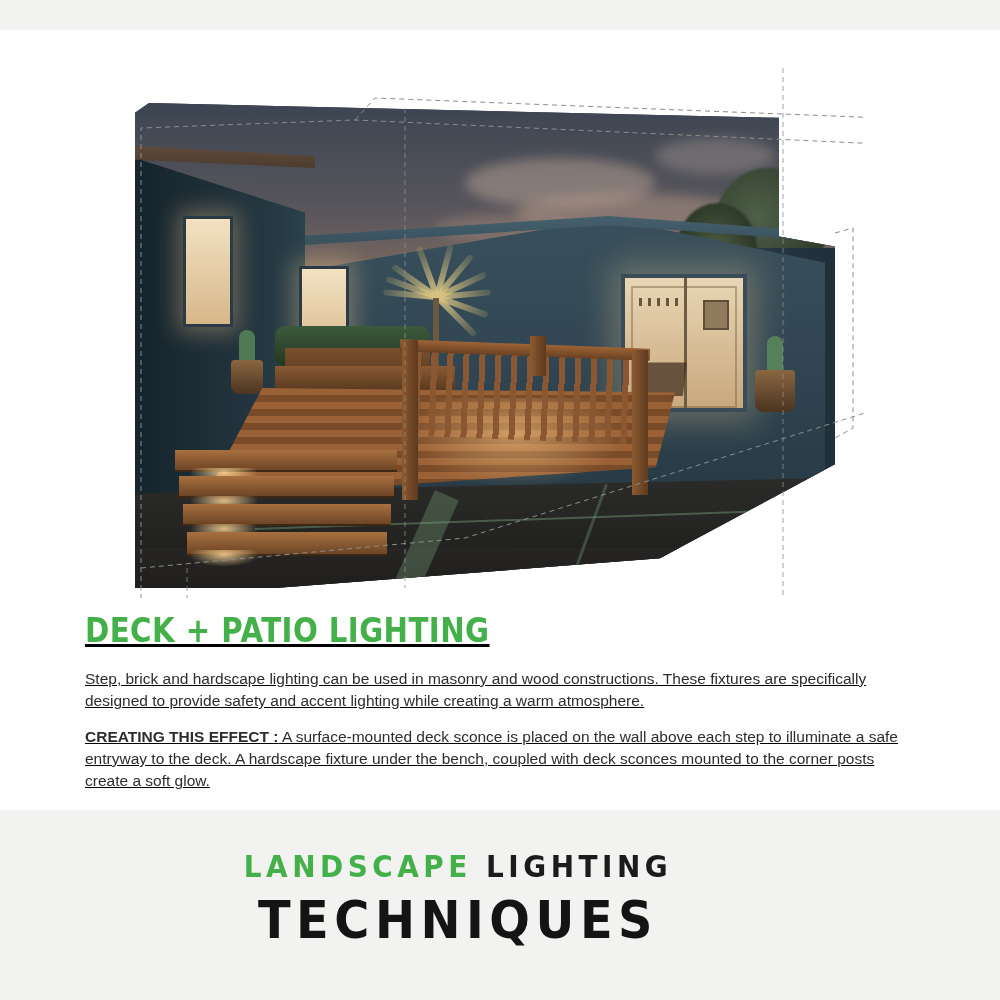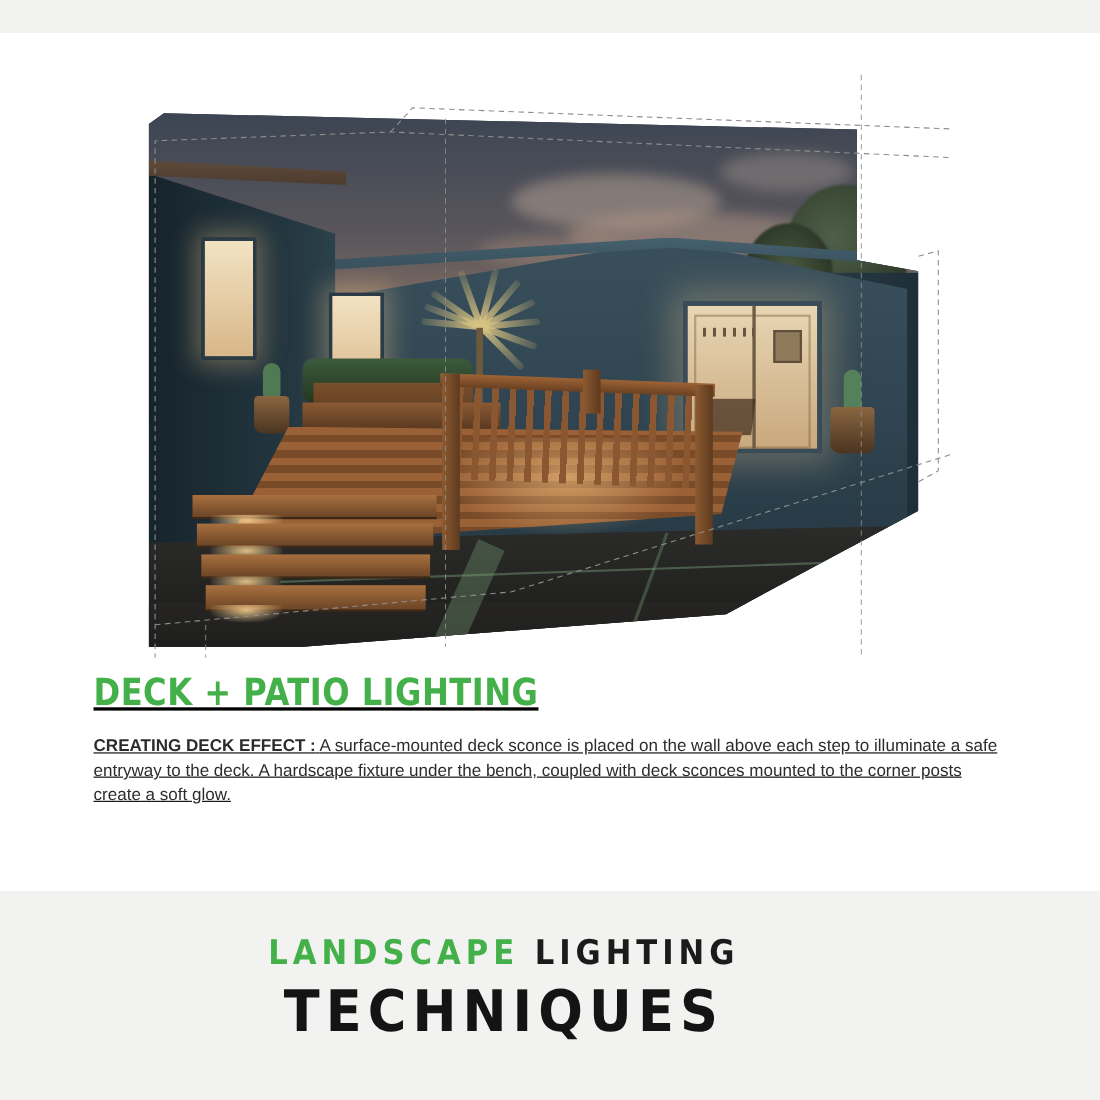--- a/index.html
+++ b/index.html
@@ -462,21 +462,22 @@
         <polyline points="648,0 648,530" fill="none" stroke="#8d8d8d" stroke-width="0.8" stroke-dasharray="5,4"></polyline>
         <polyline points="270,40 270,520" fill="none" stroke="#8d8d8d" stroke-width="0.8" stroke-dasharray="5,4"></polyline>
         <polyline points="700,165 718,160 718,360 700,370" fill="none" stroke="#8d8d8d" stroke-width="1" stroke-dasharray="5,4"></polyline>
         <polyline points="6,500 330,470 730,345" fill="none" stroke="#8d8d8d" stroke-width="1" stroke-dasharray="5,4"></polyline>
         <polyline points="52,500 52,530" fill="none" stroke="#8d8d8d" stroke-width="0.8" stroke-dasharray="5,4"></polyline>
       </svg>
     </div>
 
     <div class="text-block">
       <h1 class="headline">DECK + PATIO LIGHTING</h1>
-      <p class="body-p"><b>CREATING DECK EFFECT :</b> <span>A surface-mounted deck sconce is placed on the wall above each step to illuminate a safe entryway to the deck. A hardscape fixture under the bench, coupled with deck sconces mounted to the corner posts create a soft glow.</span></p>
+      <p class="body-p">Step, brick and hardscape lighting can be used in masonry and wood constructions. These fixtures are specifically designed to provide safety and accent lighting while creating a warm atmosphere.</p>
+      <p class="body-p"><b>CREATING THIS EFFECT :</b> <span>A surface-mounted deck sconce is placed on the wall above each step to illuminate a safe entryway to the deck. A hardscape fixture under the bench, coupled with deck sconces mounted to the corner posts create a soft glow.</span></p>
     </div>
   </div>
 
   <div class="footer">
     <div class="footer-line1">
       <span class="f-green">LANDSCAPE</span>
       <span class="f-dark">LIGHTING</span>
     </div>
     <div class="footer-line2">TECHNIQUES</div>
   </div>

